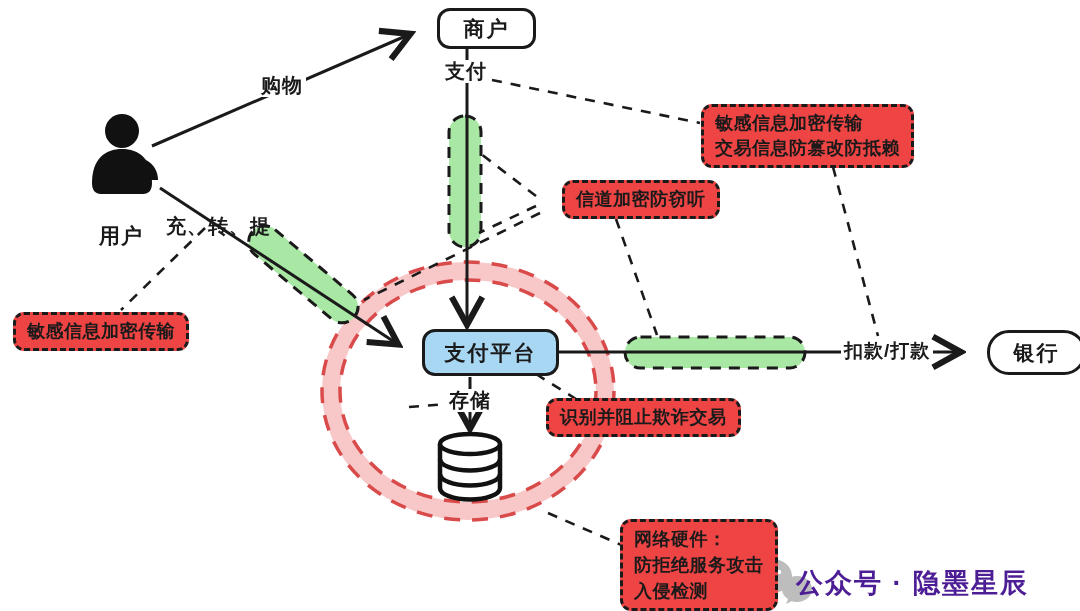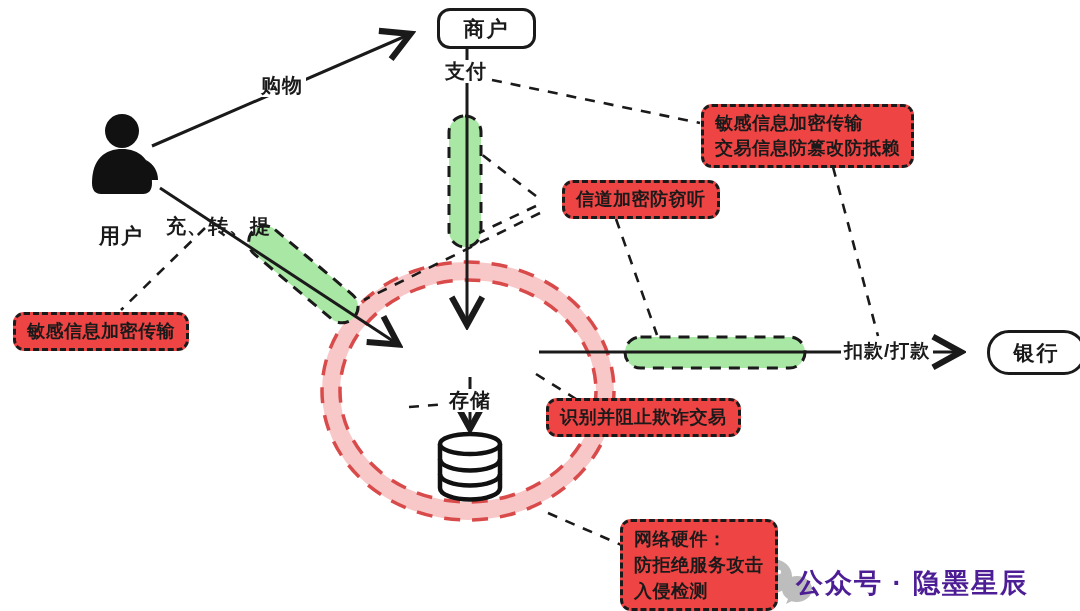--- a/index.html
+++ b/index.html
@@ -94,20 +94,23 @@
       <path d="M782,589 c0,-7.5 7,-13 15,-13 c8,0 15,5.5 15,13 c0,7.5 -7,13 -15,13 c-2,0 -4,-0.3 -5.5,-0.8 l-5.5,2.8 l2,-5 c-3.8,-2.3 -6,-6 -6,-10 z"></path>
       <circle cx="765" cy="572" r="2.2" fill="#ffffff"></circle>
       <circle cx="779" cy="572" r="2.2" fill="#ffffff"></circle>
     </g>
   </svg>
 
   <div class="node-box" style="left:417px;top:8px;width:99px;height:41px;">
     <span>商户</span>
   </div>
 
+  <div class="node-box blue" style="left:402px;top:329px;width:137px;height:47px;">
+    <span>支付平台</span>
+  </div>
 
   <div class="node-box" style="left:967px;top:330px;width:99px;height:45px;border-radius:22px;">
     <span>银行</span>
   </div>
 
   <div class="edge-label nobg" style="left:96px;top:180px;font-size:21px;margin-top:44px;">用户</div>
 
   <div class="edge-label" style="left:258px;top:74px;">购物</div>
 
   <div class="edge-label" style="left:442px;top:60px;">支付</div>

